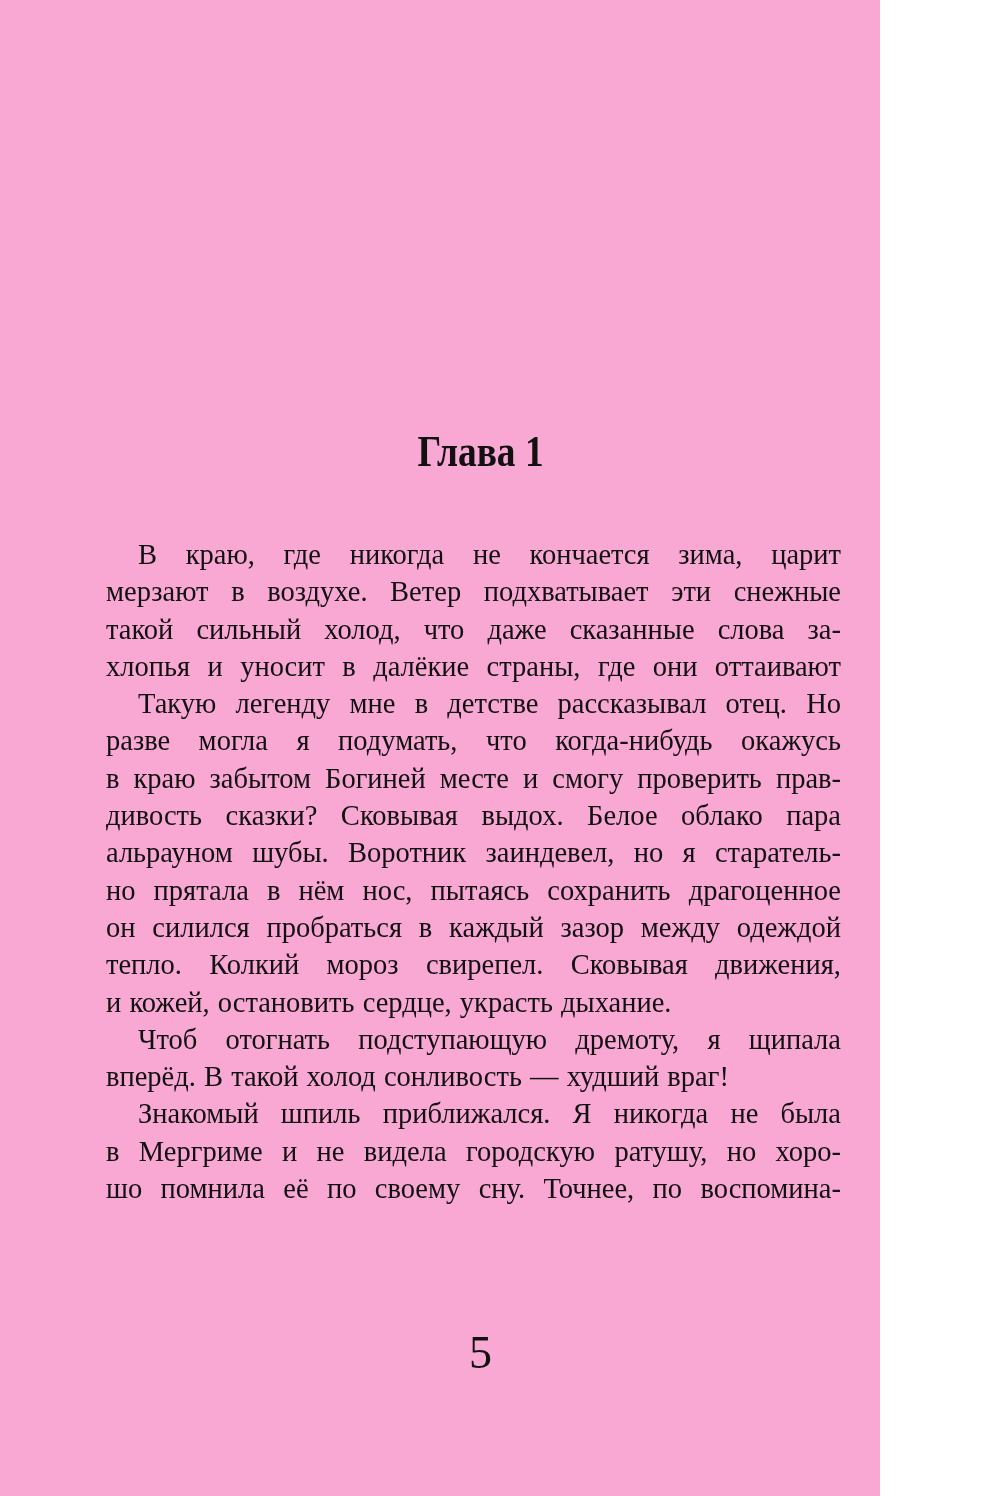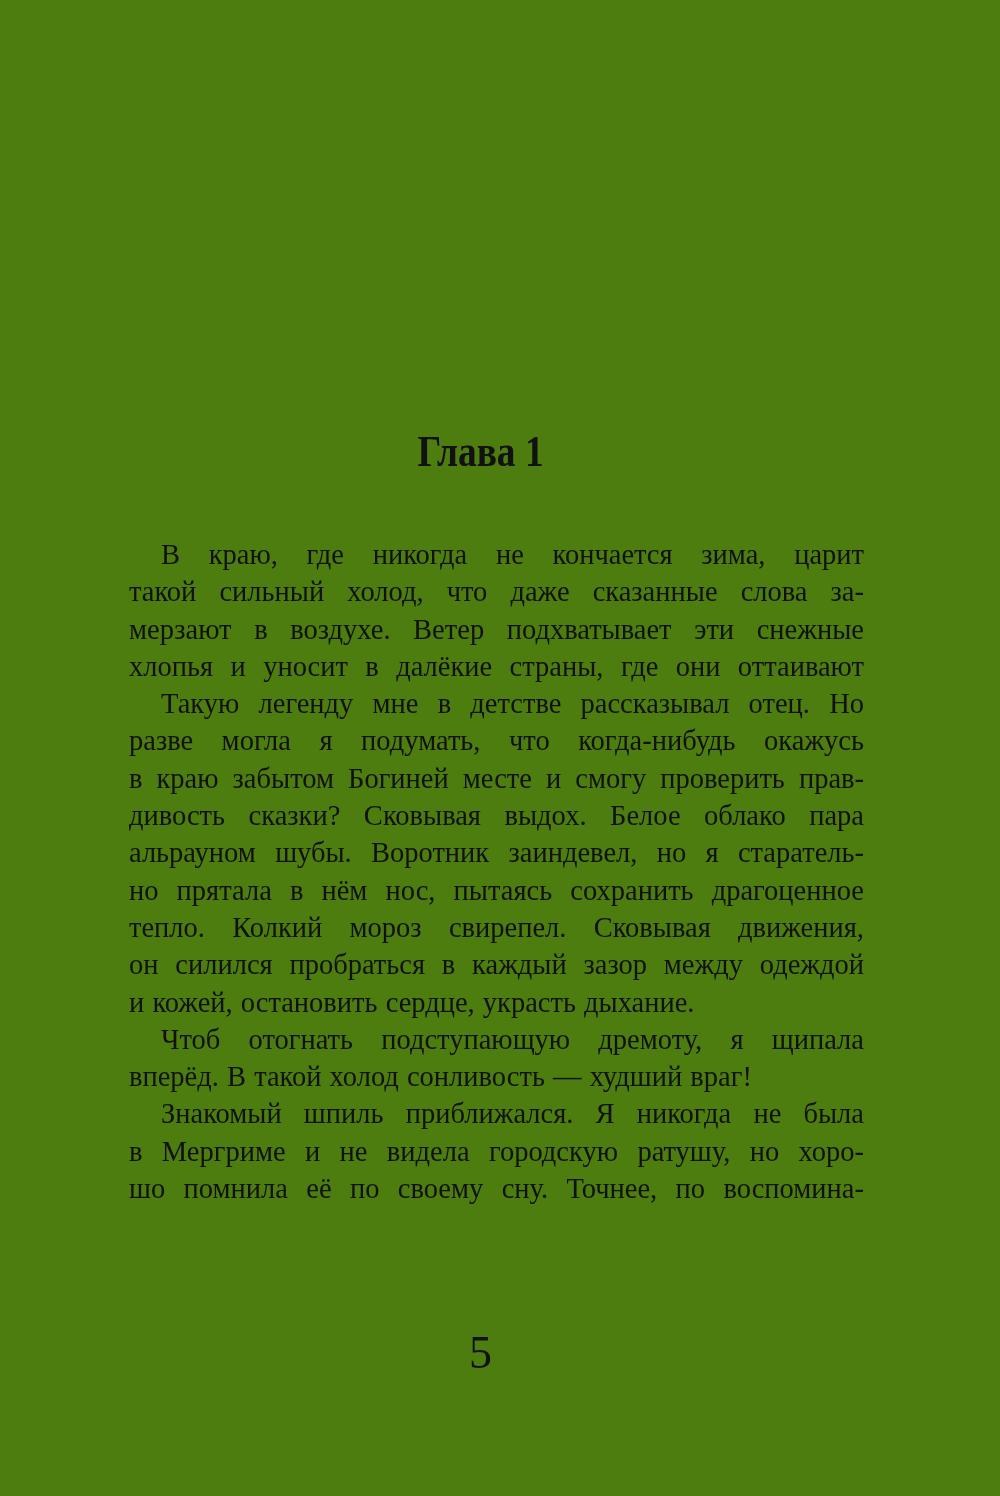--- a/index.html
+++ b/index.html
@@ -1,20 +1,20 @@
 <!DOCTYPE html>
 <html><head>
 <meta charset="utf-8">
 <style>
   html, body { margin: 0; padding: 0; background: #ffffff; }
   .page {
     position: relative;
-    width: 1000px;
+    width: 880px;
     height: 1496px;
-    background: #4d7c0f;
+    background: #f9a8d4;
     font-family: "Liberation Serif", "DejaVu Serif", serif;
     color: #111111;
     overflow: hidden;
   }
   .heading {
     position: absolute;
     top: 428px;
     left: 113px;
     width: 735px;
     margin: 0;
@@ -22,21 +22,21 @@
     font-size: 44px;
     font-weight: 700;
     line-height: 1.1;
     letter-spacing: 0px;
     transform: scaleX(0.85);
     transform-origin: center;
   }
   .body-text {
     position: absolute;
     top: 536px;
-    left: 129px;
+    left: 106px;
     width: 735px;
     font-size: 28.5px;
     line-height: 37.3px;
   }
   .line {
     height: 37.3px;
     text-align: left;
     word-spacing: 1px;
   }
   .line.j {
@@ -59,32 +59,32 @@
 </head>
 <body>
 
 <div class="page">
 
   <h1 class="heading">Глава 1</h1>
 
   <div class="body-text">
 
     <div class="line j ind">В краю, где никогда не кончается зима, царит</div>
+    <div class="line j">мерзают в воздухе. Ветер подхватывает эти снежные</div>
     <div class="line j">такой сильный холод, что даже сказанные слова за-</div>
-    <div class="line j">мерзают в воздухе. Ветер подхватывает эти снежные</div>
     <div class="line j">хлопья и уносит в далёкие страны, где они оттаивают</div>
 
     <div class="line j ind">Такую легенду мне в детстве рассказывал отец. Но</div>
     <div class="line j">разве могла я подумать, что когда-нибудь окажусь</div>
     <div class="line j">в краю забытом Богиней месте и смогу проверить прав-</div>
     <div class="line j">дивость сказки? Сковывая выдох. Белое облако пара</div>
     <div class="line j">альрауном шубы. Воротник заиндевел, но я старатель-</div>
     <div class="line j">но прятала в нём нос, пытаясь сохранить драгоценное</div>
+    <div class="line j">он силился пробраться в каждый зазор между одеждой</div>
     <div class="line j">тепло. Колкий мороз свирепел. Сковывая движения,</div>
-    <div class="line j">он силился пробраться в каждый зазор между одеждой</div>
     <div class="line">и кожей, остановить сердце, украсть дыхание.</div>
 
     <div class="line j ind">Чтоб отогнать подступающую дремоту, я щипала</div>
     <div class="line">вперёд. В такой холод сонливость — худший враг!</div>
 
     <div class="line j ind">Знакомый шпиль приближался. Я никогда не была</div>
     <div class="line j">в Мергриме и не видела городскую ратушу, но хоро-</div>
     <div class="line j">шо помнила её по своему сну. Точнее, по воспомина-</div>
   </div>
 

